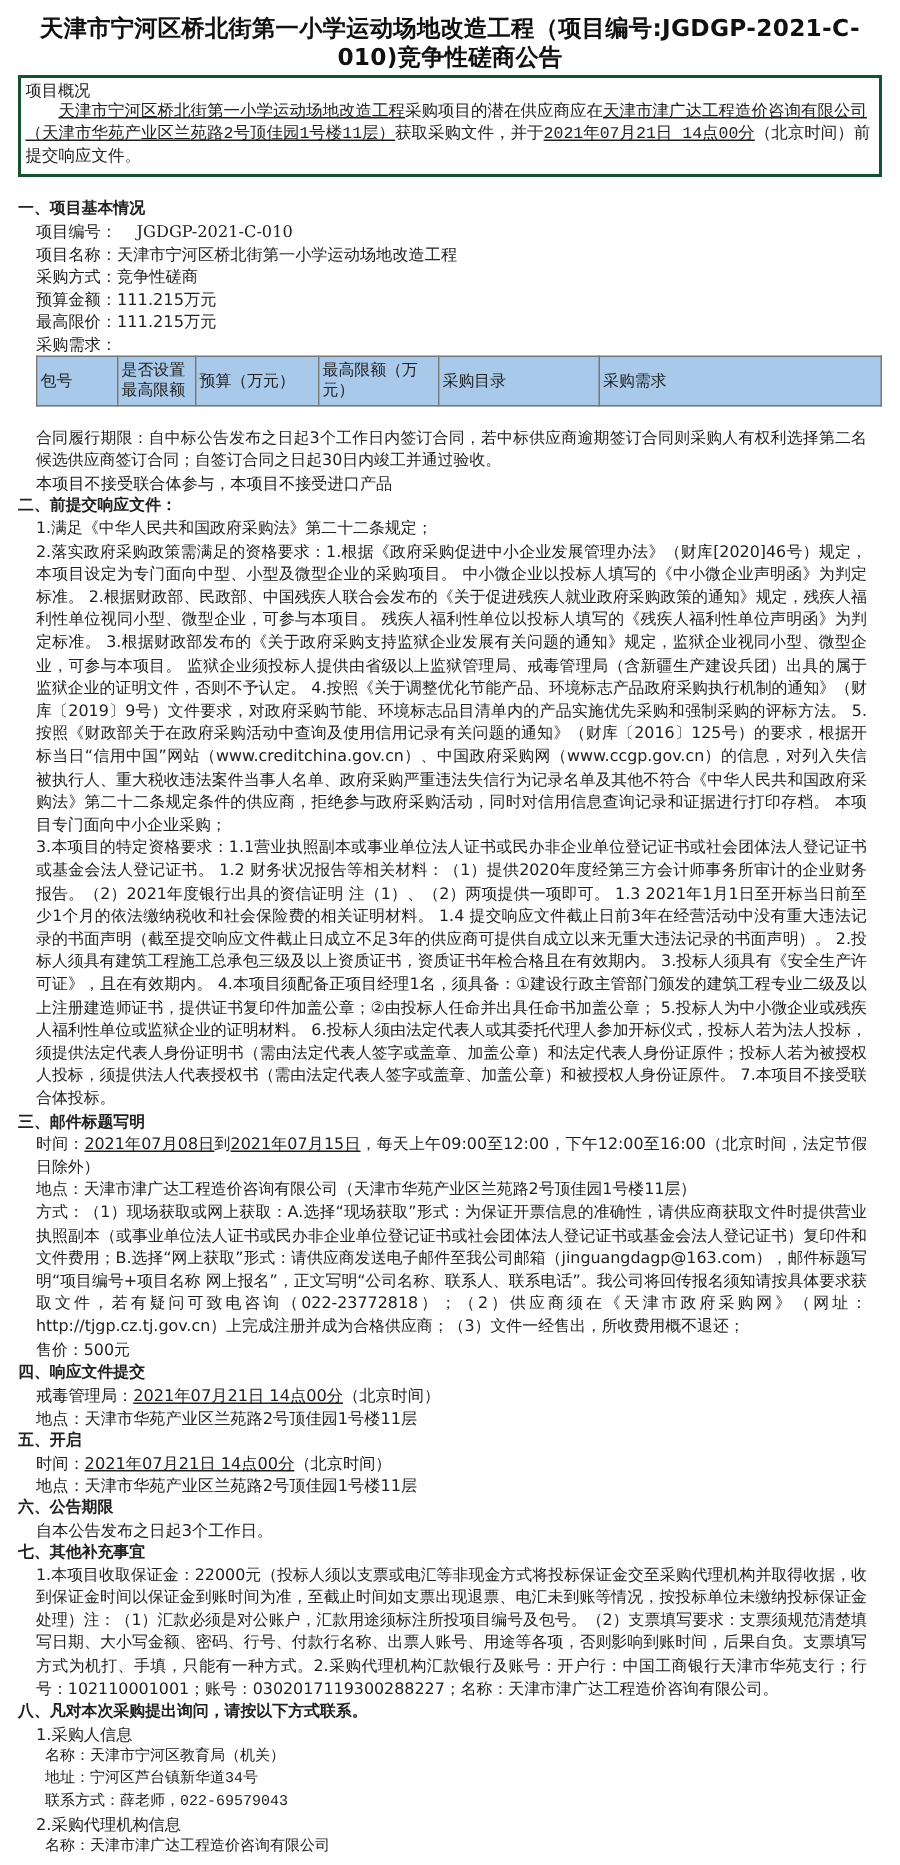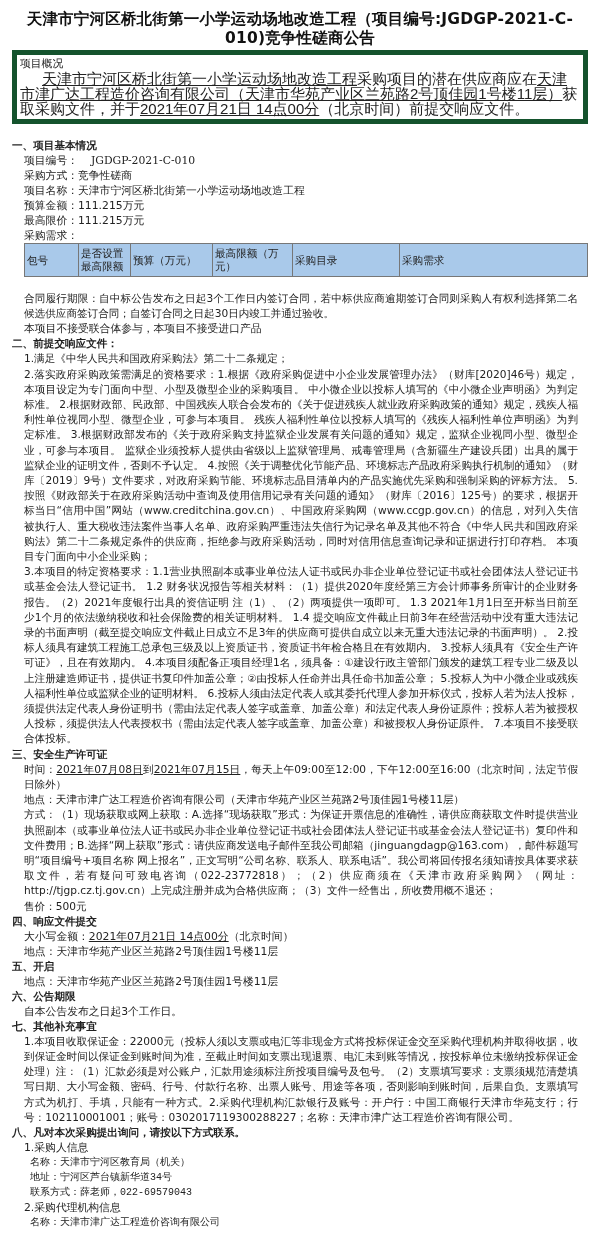--- a/index.html
+++ b/index.html
@@ -1,21 +1,21 @@
 <!DOCTYPE html>
 <html><head>
 <meta charset="utf-8">
 <style>
   html, body { margin:0; padding:0; background:#ffffff; }
   body { width:600px; height:1243px; overflow:hidden; color:#222; font-family:"DejaVu Serif","Liberation Serif",serif; font-size:11.2px; line-height:15px; }
   .page { position:relative; width:600px; }
   .title { text-align:center; font-family:"DejaVu Sans","Liberation Sans",sans-serif; font-weight:bold; font-size:15.5px; line-height:19px; color:#111; padding:10px 12px 0 12px; letter-spacing:0.2px; }
-  .overview { margin:2px 12px 0 12px; border:5px solid #14532d; padding:1px 4px 3px 3px; }
+  .overview { margin:2px 12px 0 12px; border:2px solid #14532d; padding:1px 4px 3px 3px; }
   .overview .label { font-family:"DejaVu Sans","Liberation Sans",sans-serif; font-size:10.8px; }
-  .overview .para { text-indent:22px; font-family:Liberation Sans, sans-serif; font-size:15px; line-height:15px; }
+  .overview .para { text-indent:22px; font-family:Liberation Mono, monospace; font-size:11px; line-height:15px; }
   .u { text-decoration:underline; }
   .sec { font-weight:bold; font-family:"DejaVu Serif","Liberation Serif",serif; font-size:10.6px; margin-left:12px; line-height:15px; }
   .line { margin-left:24px; margin-right:12px; font-family:"DejaVu Sans","Liberation Sans",sans-serif; font-size:10.8px; line-height:15px; }
   .line2 { margin-left:30px; margin-right:12px; font-family:Liberation Mono, monospace; font-size:10px; line-height:15px; }
   .block { margin-left:24px; margin-right:22px; font-family:"DejaVu Sans","Liberation Sans",sans-serif; font-size:10.6px; line-height:15.2px; text-align:justify; }
   table.req { margin-left:24px; border-collapse:collapse; width:564px; font-family:"DejaVu Sans","Liberation Sans",sans-serif; font-size:10.6px; }
   table.req th, table.req td { border:1px solid #777; padding:1px 2px; text-align:left; vertical-align:middle; font-weight:normal; line-height:13px; }
   table.req th { background:#a9c9ea; height:30px; }
   table.req td { height:30px; }
 </style>
@@ -26,22 +26,22 @@
 
   <div class="title">天津市宁河区桥北街第一小学运动场地改造工程（项目编号:JGDGP-2021-C-010)竞争性磋商公告</div>
 
   <div class="overview">
     <div class="label">项目概况</div>
     <div class="para"><span class="u">天津市宁河区桥北街第一小学运动场地改造工程</span><span>采购项目的潜在供应商应在</span><span class="u">天津市津广达工程造价咨询有限公司（天津市华苑产业区兰苑路2号顶佳园1号楼11层）</span><span>获取采购文件，并于</span><span class="u">2021年07月21日 14点00分</span><span>（北京时间）前提交响应文件。</span></div>
   </div>
 
   <div class="sec" style="margin-top:14px;">一、项目基本情况</div>
   <div class="line"><span>项目编号：</span><span style="font-family:'DejaVu Serif','Liberation Serif',serif;margin-left:13px;">JGDGP-2021-C-010</span></div>
+  <div class="line"><span>项目名称：</span><span>天津市宁河区桥北街第一小学运动场地改造工程</span></div>
   <div class="line"><span>采购方式：</span><span>竞争性磋商</span></div>
-  <div class="line"><span>项目名称：</span><span>天津市宁河区桥北街第一小学运动场地改造工程</span></div>
   <div class="line"><span>预算金额：</span><span>111.215万元</span></div>
   <div class="line"><span>最高限价：</span><span>111.215万元</span></div>
   <div class="line"><span>采购需求：</span></div>
 
   <table class="req">
     <colgroup>
       <col style="width:54px">
         <col style="width:52px">
         <col style="width:82px">
         <col style="width:80px">
@@ -61,31 +61,32 @@
     </table>
 
   <div class="block" style="margin-top:14px;">合同履行期限：自中标公告发布之日起3个工作日内签订合同，若中标供应商逾期签订合同则采购人有权利选择第二名候选供应商签订合同；自签订合同之日起30日内竣工并通过验收。</div>
   <div class="line">本项目不接受联合体参与，本项目不接受进口产品</div>
 
   <div class="sec">二、前提交响应文件：</div>
   <div class="block">1.满足《中华人民共和国政府采购法》第二十二条规定；</div>
   <div class="block">2.落实政府采购政策需满足的资格要求：1.根据《政府采购促进中小企业发展管理办法》（财库[2020]46号）规定，本项目设定为专门面向中型、小型及微型企业的采购项目。 中小微企业以投标人填写的《中小微企业声明函》为判定标准。 2.根据财政部、民政部、中国残疾人联合会发布的《关于促进残疾人就业政府采购政策的通知》规定，残疾人福利性单位视同小型、微型企业，可参与本项目。 残疾人福利性单位以投标人填写的《残疾人福利性单位声明函》为判定标准。 3.根据财政部发布的《关于政府采购支持监狱企业发展有关问题的通知》规定，监狱企业视同小型、微型企业，可参与本项目。 监狱企业须投标人提供由省级以上监狱管理局、戒毒管理局（含新疆生产建设兵团）出具的属于监狱企业的证明文件，否则不予认定。 4.按照《关于调整优化节能产品、环境标志产品政府采购执行机制的通知》（财库〔2019〕9号）文件要求，对政府采购节能、环境标志品目清单内的产品实施优先采购和强制采购的评标方法。 5.按照《财政部关于在政府采购活动中查询及使用信用记录有关问题的通知》（财库〔2016〕125号）的要求，根据开标当日“信用中国”网站（www.creditchina.gov.cn）、中国政府采购网（www.ccgp.gov.cn）的信息，对列入失信被执行人、重大税收违法案件当事人名单、政府采购严重违法失信行为记录名单及其他不符合《中华人民共和国政府采购法》第二十二条规定条件的供应商，拒绝参与政府采购活动，同时对信用信息查询记录和证据进行打印存档。 本项目专门面向中小企业采购；</div>
   <div class="block">3.本项目的特定资格要求：1.1营业执照副本或事业单位法人证书或民办非企业单位登记证书或社会团体法人登记证书或基金会法人登记证书。 1.2 财务状况报告等相关材料：（1）提供2020年度经第三方会计师事务所审计的企业财务报告。（2）2021年度银行出具的资信证明 注（1）、（2）两项提供一项即可。 1.3 2021年1月1日至开标当日前至少1个月的依法缴纳税收和社会保险费的相关证明材料。 1.4 提交响应文件截止日前3年在经营活动中没有重大违法记录的书面声明（截至提交响应文件截止日成立不足3年的供应商可提供自成立以来无重大违法记录的书面声明）。 2.投标人须具有建筑工程施工总承包三级及以上资质证书，资质证书年检合格且在有效期内。 3.投标人须具有《安全生产许可证》，且在有效期内。 4.本项目须配备正项目经理1名，须具备：①建设行政主管部门颁发的建筑工程专业二级及以上注册建造师证书，提供证书复印件加盖公章；②由投标人任命并出具任命书加盖公章； 5.投标人为中小微企业或残疾人福利性单位或监狱企业的证明材料。 6.投标人须由法定代表人或其委托代理人参加开标仪式，投标人若为法人投标，须提供法定代表人身份证明书（需由法定代表人签字或盖章、加盖公章）和法定代表人身份证原件；投标人若为被授权人投标，须提供法人代表授权书（需由法定代表人签字或盖章、加盖公章）和被授权人身份证原件。 7.本项目不接受联合体投标。</div>
 
-  <div class="sec">三、安全生产许可证</div>
+  <div class="sec">三、邮件标题写明</div>
   <div class="block"><span>时间：</span><span class="u">2021年07月08日</span><span>到</span><span class="u">2021年07月15日</span><span>，每天上午09:00至12:00，下午12:00至16:00（北京时间，法定节假日除外）</span></div>
   <div class="block">地点：天津市津广达工程造价咨询有限公司（天津市华苑产业区兰苑路2号顶佳园1号楼11层）</div>
   <div class="block">方式：（1）现场获取或网上获取：A.选择“现场获取”形式：为保证开票信息的准确性，请供应商获取文件时提供营业执照副本（或事业单位法人证书或民办非企业单位登记证书或社会团体法人登记证书或基金会法人登记证书）复印件和文件费用；B.选择“网上获取”形式：请供应商发送电子邮件至我公司邮箱（jinguangdagp@163.com），邮件标题写明“项目编号+项目名称 网上报名”，正文写明“公司名称、联系人、联系电话”。我公司将回传报名须知请按具体要求获取文件，若有疑问可致电咨询（022-23772818）；（2）供应商须在《天津市政府采购网》（网址：http://tjgp.cz.tj.gov.cn）上完成注册并成为合格供应商；（3）文件一经售出，所收费用概不退还；</div>
   <div class="block">售价：500元</div>
 
   <div class="sec">四、响应文件提交</div>
-  <div class="line"><span>大小写金额：</span><span class="u">2021年07月21日 14点00分</span><span>（北京时间）</span></div>
+  <div class="line"><span>戒毒管理局：</span><span class="u">2021年07月21日 14点00分</span><span>（北京时间）</span></div>
   <div class="line">地点：天津市华苑产业区兰苑路2号顶佳园1号楼11层</div>
 
   <div class="sec">五、开启</div>
+  <div class="line"><span>时间：</span><span class="u">2021年07月21日 14点00分</span><span>（北京时间）</span></div>
   <div class="line">地点：天津市华苑产业区兰苑路2号顶佳园1号楼11层</div>
 
   <div class="sec">六、公告期限</div>
   <div class="line">自本公告发布之日起3个工作日。</div>
 
   <div class="sec">七、其他补充事宜</div>
   <div class="block">1.本项目收取保证金：22000元（投标人须以支票或电汇等非现金方式将投标保证金交至采购代理机构并取得收据，收到保证金时间以保证金到账时间为准，至截止时间如支票出现退票、电汇未到账等情况，按投标单位未缴纳投标保证金处理）注：（1）汇款必须是对公账户，汇款用途须标注所投项目编号及包号。（2）支票填写要求：支票须规范清楚填写日期、大小写金额、密码、行号、付款行名称、出票人账号、用途等各项，否则影响到账时间，后果自负。支票填写方式为机打、手填，只能有一种方式。2.采购代理机构汇款银行及账号：开户行：中国工商银行天津市华苑支行；行号：102110001001；账号：0302017119300288227；名称：天津市津广达工程造价咨询有限公司。</div>
 
   <div class="sec">八、凡对本次采购提出询问，请按以下方式联系。</div>
   <div class="line">1.采购人信息</div>

